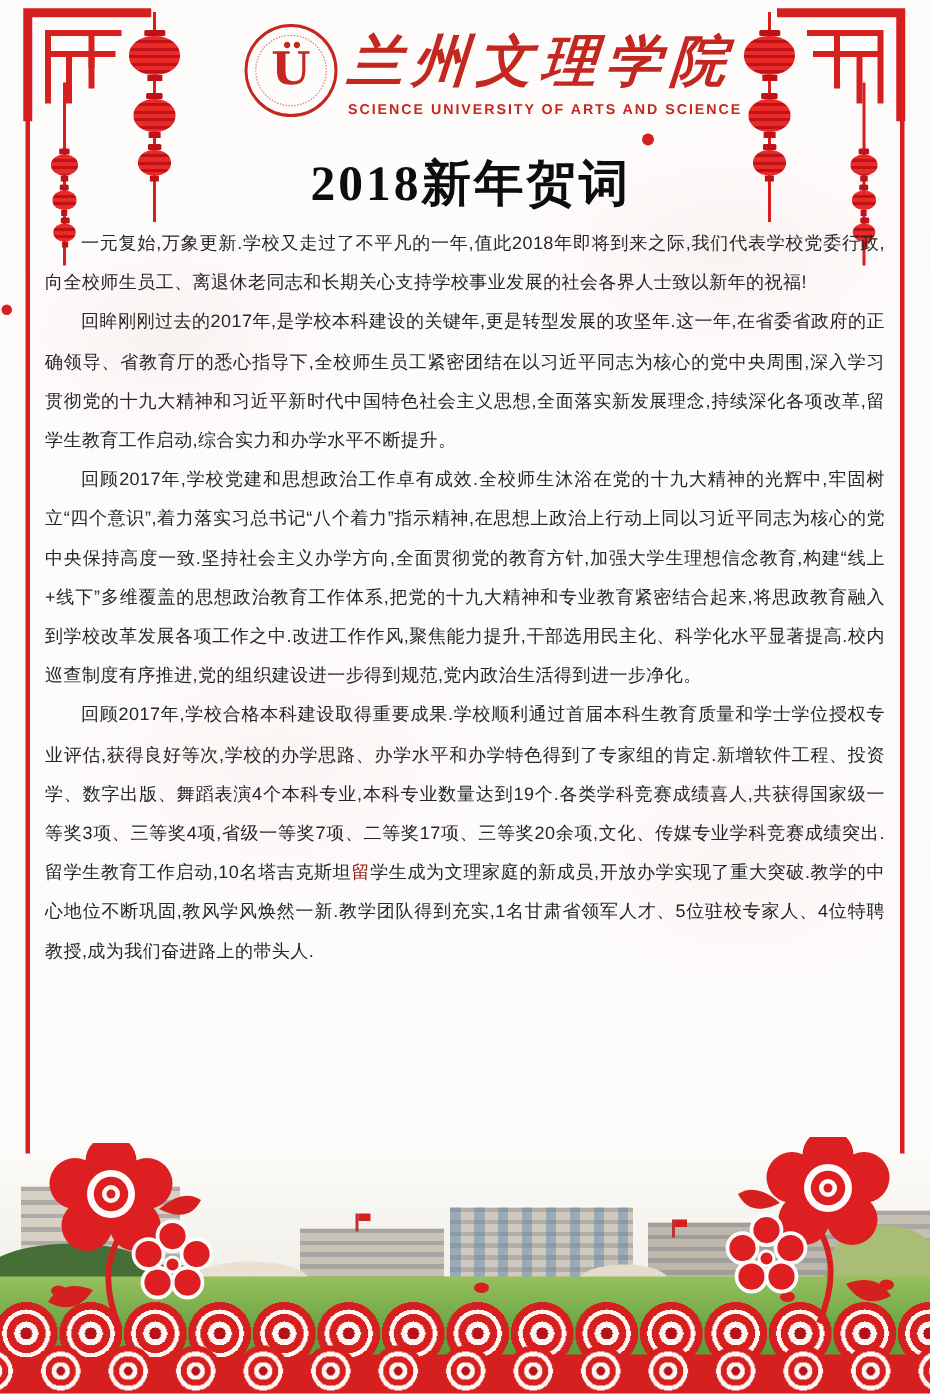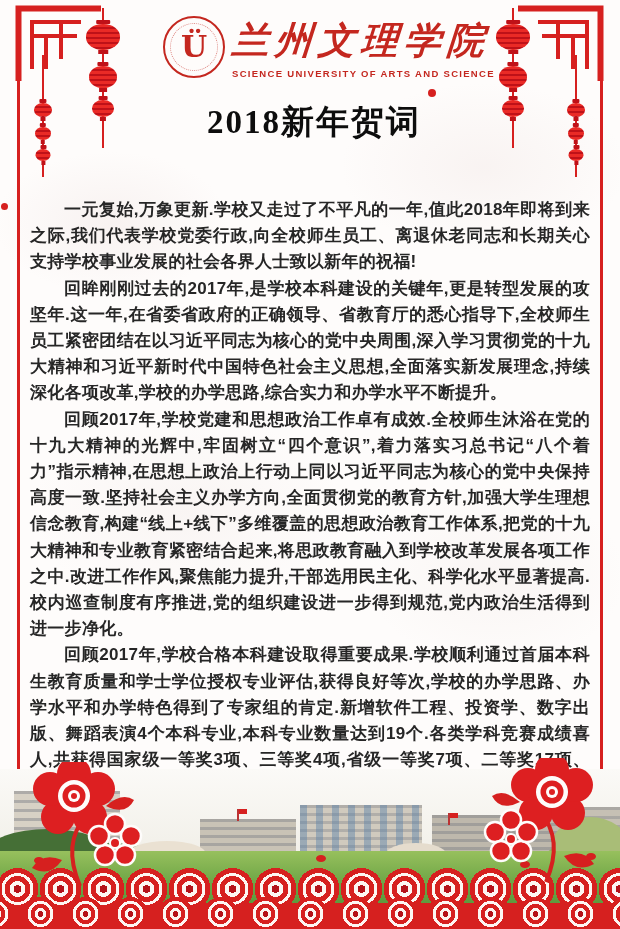--- a/index.html
+++ b/index.html
@@ -38,22 +38,22 @@
   .logo-en{font:700 9.5px "Liberation Sans",sans-serif;color:#c4271f;letter-spacing:1.3px;
     margin-top:2px;white-space:nowrap;}
   
   .title{position:absolute;top:96px;left:0;width:100%;margin:4px;text-align:center;
     font:700 33px "Liberation Serif",serif;color:#0d0d0d;letter-spacing:2px;}
   .dot{position:absolute;background:#d6201f;border-radius:50%;}
   .dot-title{left:428px;top:89px;width:8px;height:8px;}
   .dot-left{left:1px;top:203px;width:7px;height:7px;}
   
   .content{position:absolute;left:30px;right:30px;top:149px;
-    font-size:17px;line-height:26.2px;font-weight:700;color:#262626;
-    text-align:justify;letter-spacing:.3px;margin-top:48px;}
+    font-size:12px;line-height:26.2px;font-weight:400;color:#262626;
+    text-align:justify;letter-spacing:.3px;}
   .para{margin:0;text-indent:2em;}
   .hl{color:#8e1d14;}
   
   .photo{position:absolute;left:0;bottom:0;width:620px;height:160px;
     background:linear-gradient(180deg,#fbfaf7 0,#f1efe8 55%,#e7e4da 100%);}
   .lawn{position:absolute;left:0;top:82px;width:100%;height:78px;
     background:linear-gradient(180deg,#97c05d 0,#6aa344 45%,#4f8d35 100%);}
   .bldg{position:absolute;}
   .b1{left:14px;top:22px;width:106px;height:82px;
     background:repeating-linear-gradient(180deg,rgba(105,110,122,.38) 0 3px,transparent 3px 9px),#d7d1c5;}
@@ -152,21 +152,21 @@
     </div>
   </div>
 
   <div class="dot dot-title"></div>
   <div class="dot dot-left"></div>
 
   <h1 class="title">2018新年贺词</h1>
 
   <div class="content">
     <p class="para"><span>一元复始,万象更新.学校又走过了不平凡的一年,值此2018年即将到来之际,我们代表学校党委行政,向全校师生员工、离退休老同志和长期关心支持学校事业发展的社会各界人士致以新年的祝福!</span></p>
-    <p class="para"><span>回眸刚刚过去的2017年,是学校本科建设的关键年,更是转型发展的攻坚年.这一年,在省委省政府的正确领导、省教育厅的悉心指导下,全校师生员工紧密团结在以习近平同志为核心的党中央周围,深入学习贯彻党的十九大精神和习近平新时代中国特色社会主义思想,全面落实新发展理念,持续深化各项改革,学校的办学思路,综合实力和办学水平不断提升。</span></p>
+    <p class="para"><span>回眸刚刚过去的2017年,是学校本科建设的关键年,更是转型发展的攻坚年.这一年,在省委省政府的正确领导、省教育厅的悉心指导下,全校师生员工紧密团结在以习近平同志为核心的党中央周围,深入学习贯彻党的十九大精神和习近平新时代中国特色社会主义思想,全面落实新发展理念,持续深化各项改革,留学生教育工作启动,综合实力和办学水平不断提升。</span></p>
     <p class="para"><span>回顾2017年,学校党建和思想政治工作卓有成效.全校师生沐浴在党的十九大精神的光辉中,牢固树立“四个意识”,着力落实习总书记“八个着力”指示精神,在思想上政治上行动上同以习近平同志为核心的党中央保持高度一致.坚持社会主义办学方向,全面贯彻党的教育方针,加强大学生理想信念教育,构建“线上+线下”多维覆盖的思想政治教育工作体系,把党的十九大精神和专业教育紧密结合起来,将思政教育融入到学校改革发展各项工作之中.改进工作作风,聚焦能力提升,干部选用民主化、科学化水平显著提高.校内巡查制度有序推进,党的组织建设进一步得到规范,党内政治生活得到进一步净化。</span></p>
     <p class="para"><span>回顾2017年,学校合格本科建设取得重要成果.学校顺利通过首届本科生教育质量和学士学位授权专业评估,获得良好等次,学校的办学思路、办学水平和办学特色得到了专家组的肯定.新增软件工程、投资学、数字出版、舞蹈表演4个本科专业,本科专业数量达到19个.各类学科竞赛成绩喜人,共获得国家级一等奖3项、三等奖4项,省级一等奖7项、二等奖17项、三等奖20余项,文化、传媒专业学科竞赛成绩突出.留学生教育工作启动,10名塔吉克斯坦</span><span class="hl">留</span><span>学生成为文理家庭的新成员,开放办学实现了重大突破.教学的中心地位不断巩固,教风学风焕然一新.教学团队得到充实,1名甘肃省领军人才、5位驻校专家人、4位特聘教授,成为我们奋进路上的带头人.</span></p>
   </div>
 
   <div class="photo">
     <div class="bldg b1"></div>
     <div class="bldg b2"></div>
     <div class="bldg b3"></div>
     <div class="bldg b4"></div>
     <div class="bldg b5"></div>

